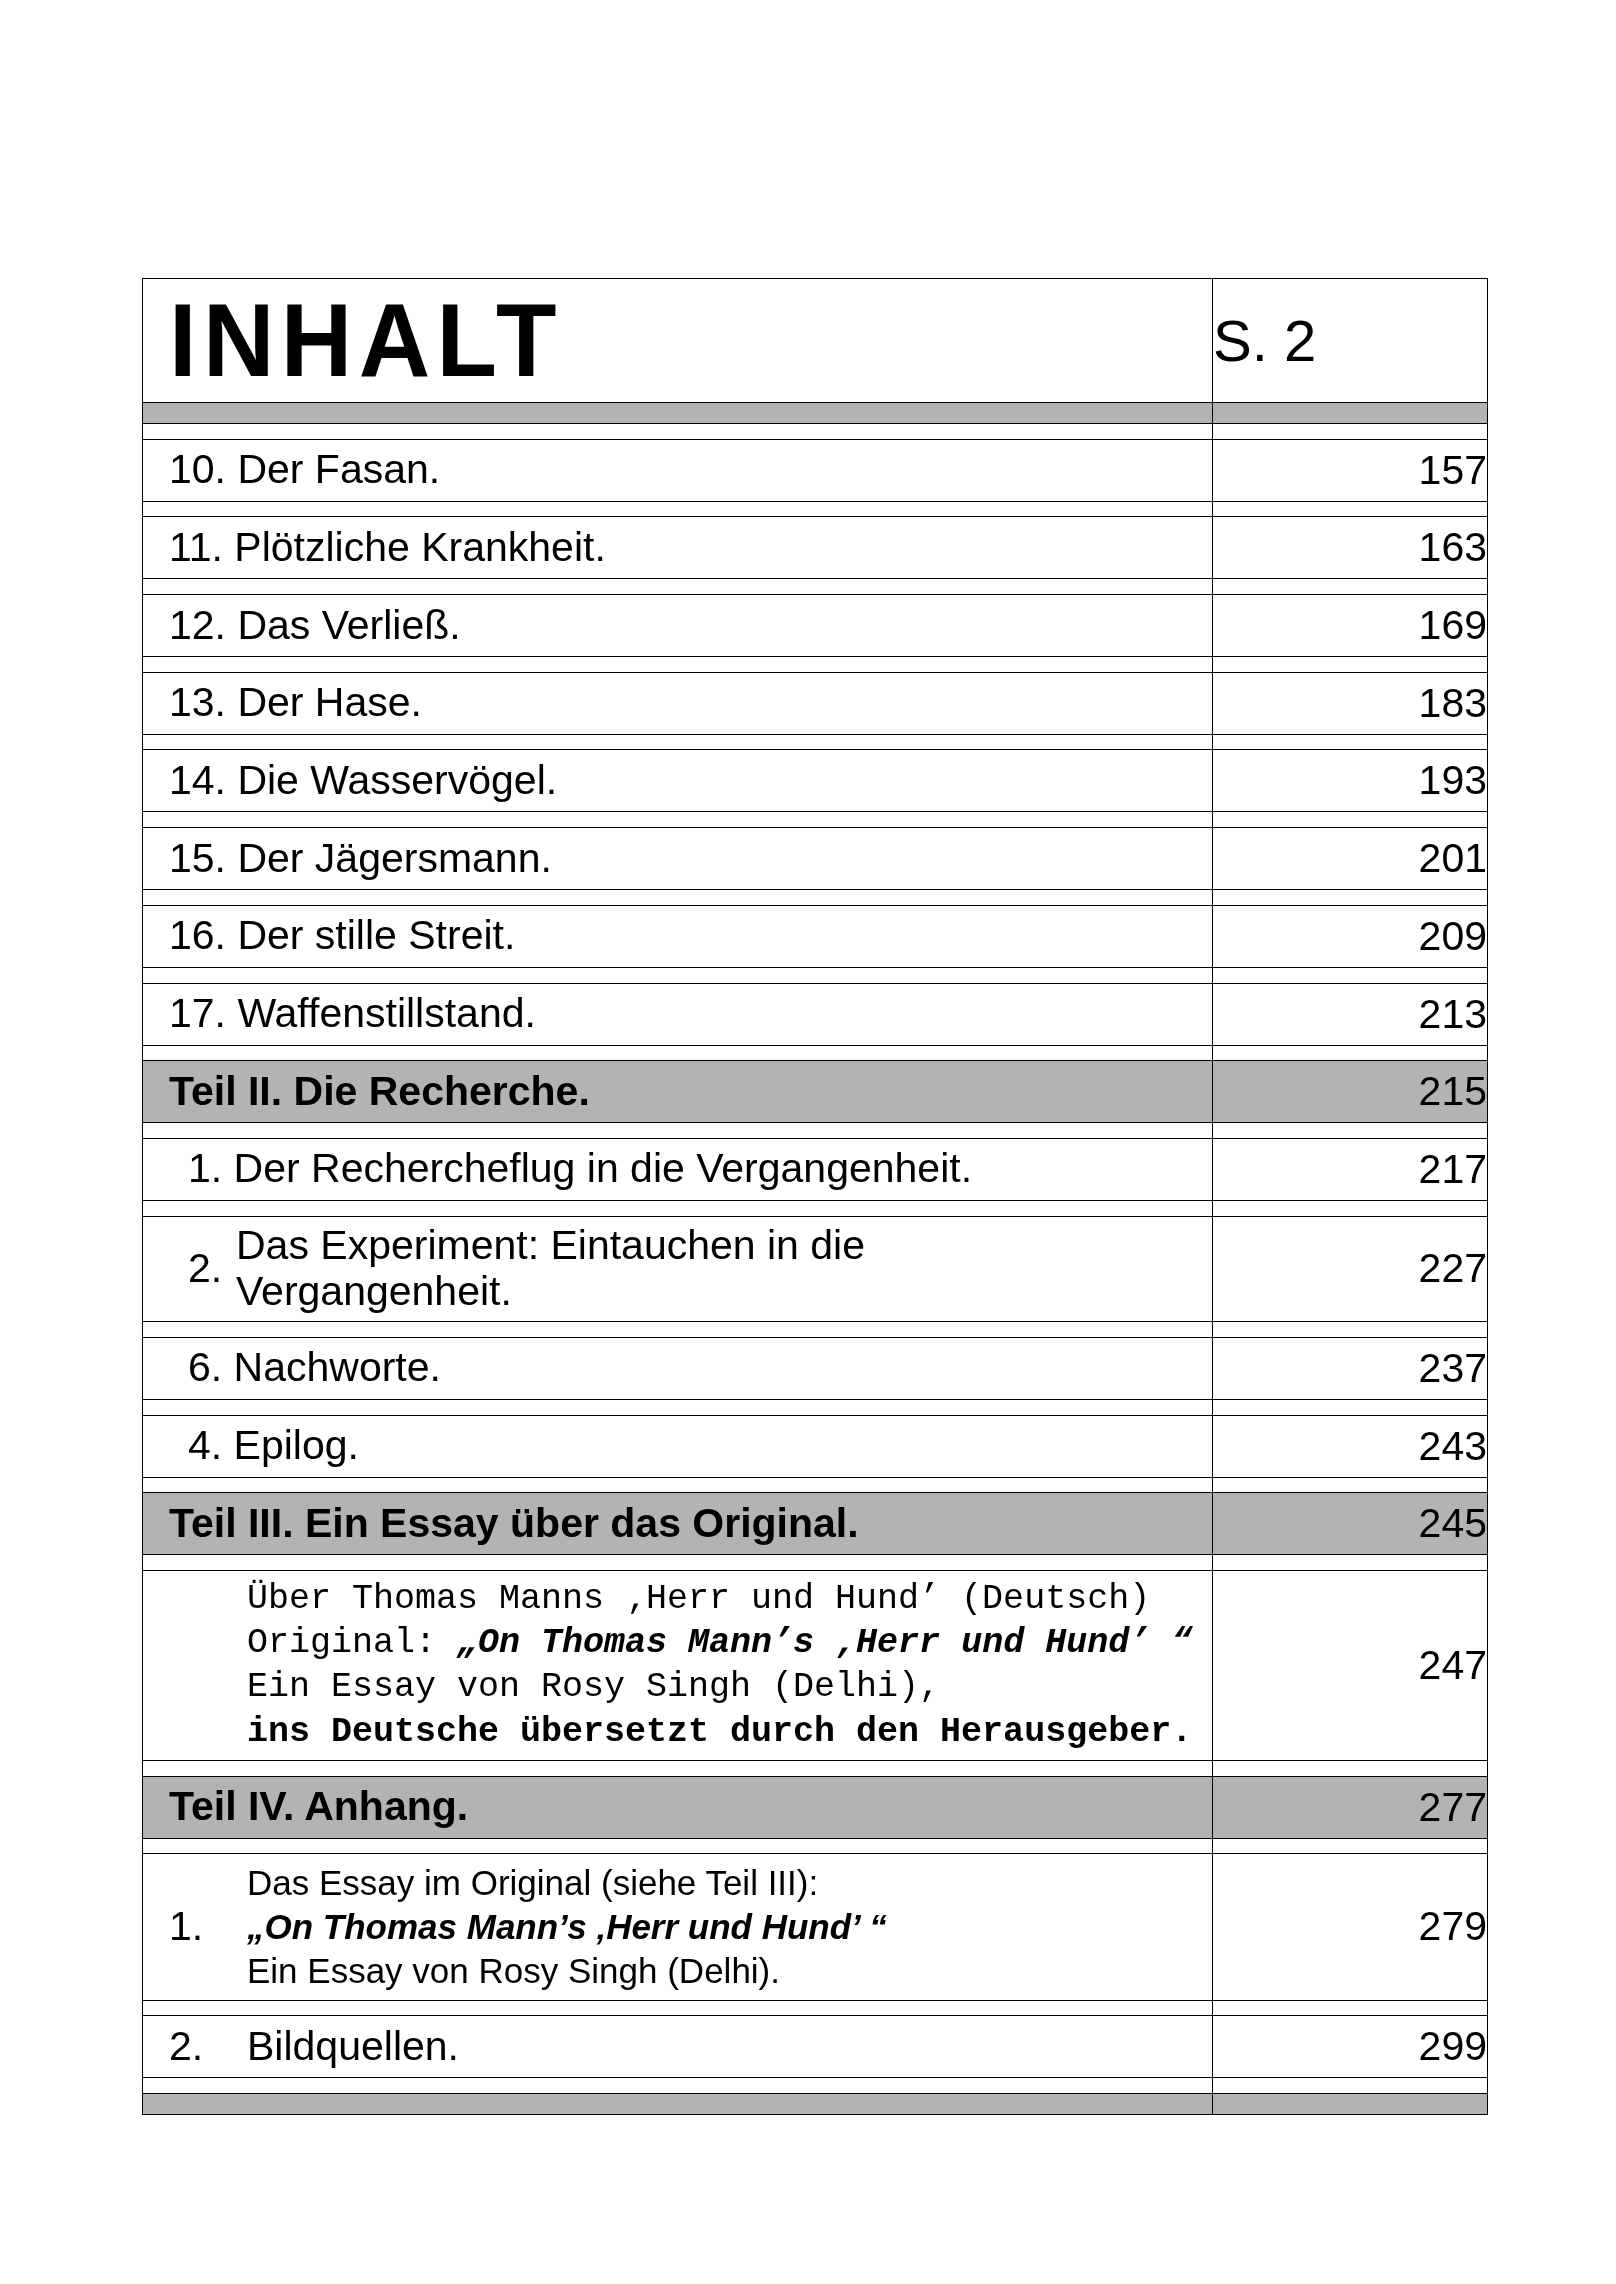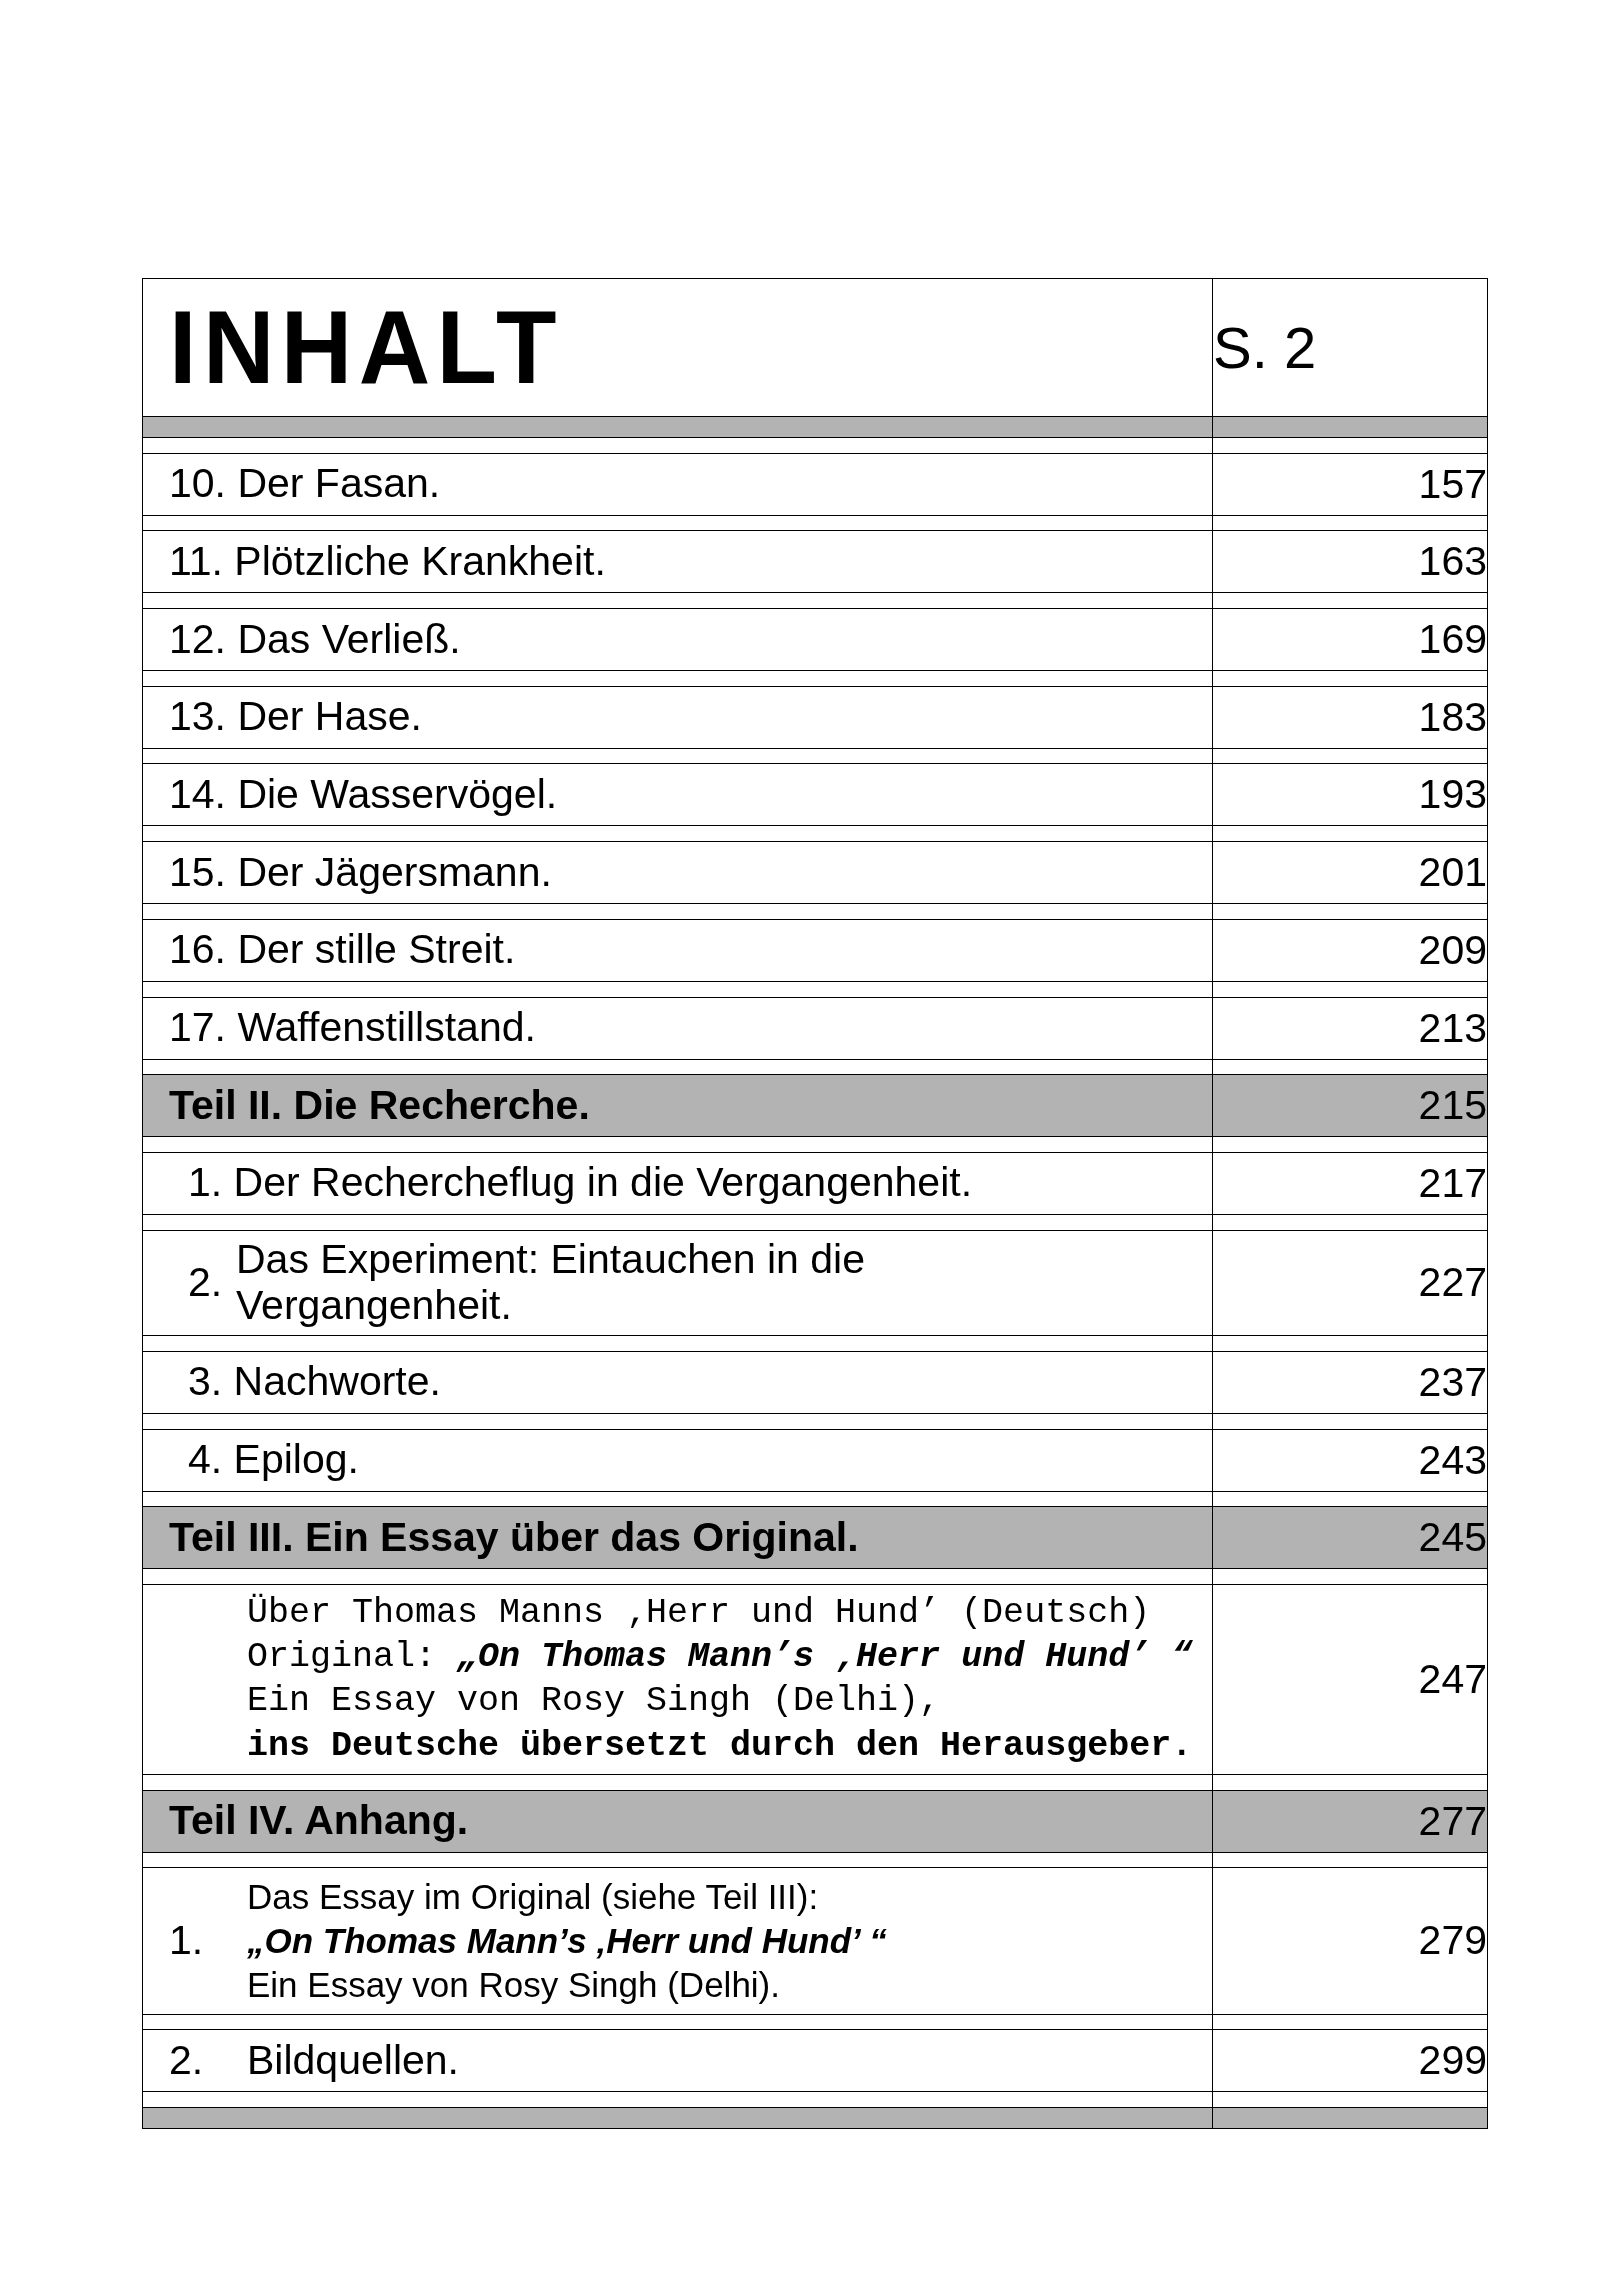--- a/index.html
+++ b/index.html
@@ -20,21 +20,21 @@
     margin: 278px 0 0 142px;
   }
   col.c-title { width: 1070px; }
   col.c-page  { width: 275px; }
   td {
     border: 1.4px solid var(--border-c, #000);
     vertical-align: middle;
     overflow: hidden;
   }
   
-  tr.header td { height: 138px; }
+  tr.header td { height: 124px; }
   tr.header td.t { padding-left: 26px; }
   .inhalt {
     display: inline-block;
     font-size: 99px;
     line-height: 1;
     font-weight: 900;
     letter-spacing: 6.4px;
     transform: scaleY(1.04);
     transform-origin: left center;
     white-space: nowrap;
@@ -251,21 +251,21 @@
         <td class="p">227</td>
       </tr>
       <tr class="gap">
         <td class="t"></td>
         <td class="p"></td>
       </tr>
       <tr class="row item ind1">
         <td class="t">
           <div class="tw">
             <div class="lines">
-              <div class="line"><span>3. Nachworte.</span></div>
+              <div class="line"><span>6. Nachworte.</span></div>
             </div>
           </div>
         </td>
         <td class="p">237</td>
       </tr>
       <tr class="gap">
         <td class="t"></td>
         <td class="p"></td>
       </tr>
       <tr class="row item ind1">

